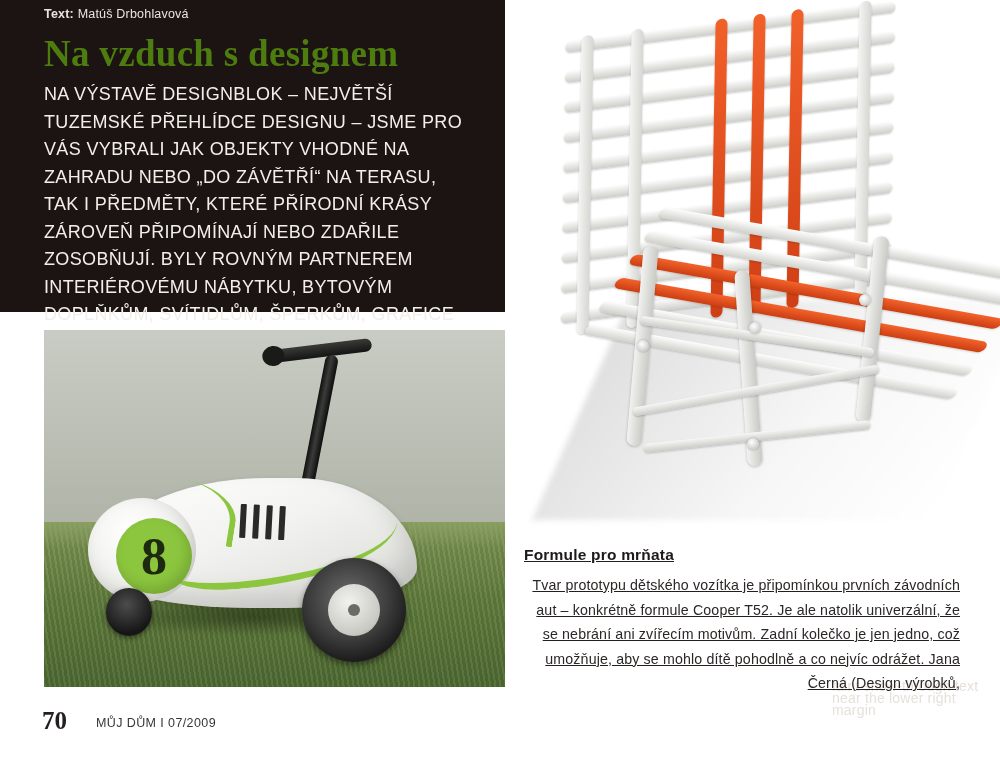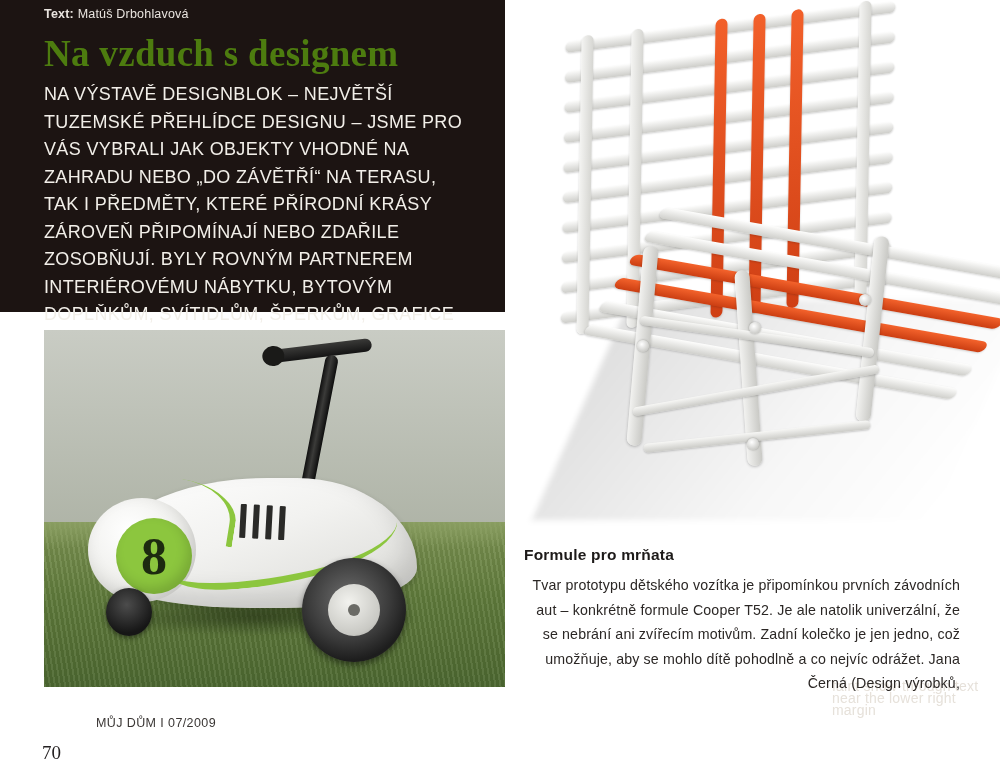--- a/index.html
+++ b/index.html
@@ -360,20 +360,21 @@
     background: radial-gradient(circle at 40% 35%, #ffffff, #b6b6b1);
     box-shadow: 0 0 2px rgba(0,0,0,.35);
   }
 
   
   .caption {
     position: absolute;
     left: 524px;
     top: 546px;
     width: 436px;
+    text-decoration: underline;
   }
   .caption h2 {
     margin: 0 0 9px 0;
     font-size: 15.5px;
     font-weight: bold;
     letter-spacing: .2px;
     color: #1d1a19;
   }
   .caption p {
     margin: 0;
@@ -385,24 +386,24 @@
   }
   .caption .smallcaps {
     font-size: 13px;
     letter-spacing: .3px;
   }
 
   
   .folio {
     position: absolute;
     left: 42px;
-    top: 742px;
+    top: 707px;
     font-family: "Liberation Serif", serif;
-    font-size: 19px;
-    font-weight: normal;
+    font-size: 25px;
+    font-weight: bold;
     color: #231f20;
   }
   .folio-meta {
     position: absolute;
     left: 96px;
     top: 716px;
     font-size: 12.5px;
     letter-spacing: .4px;
     color: #3a3634;
   }

